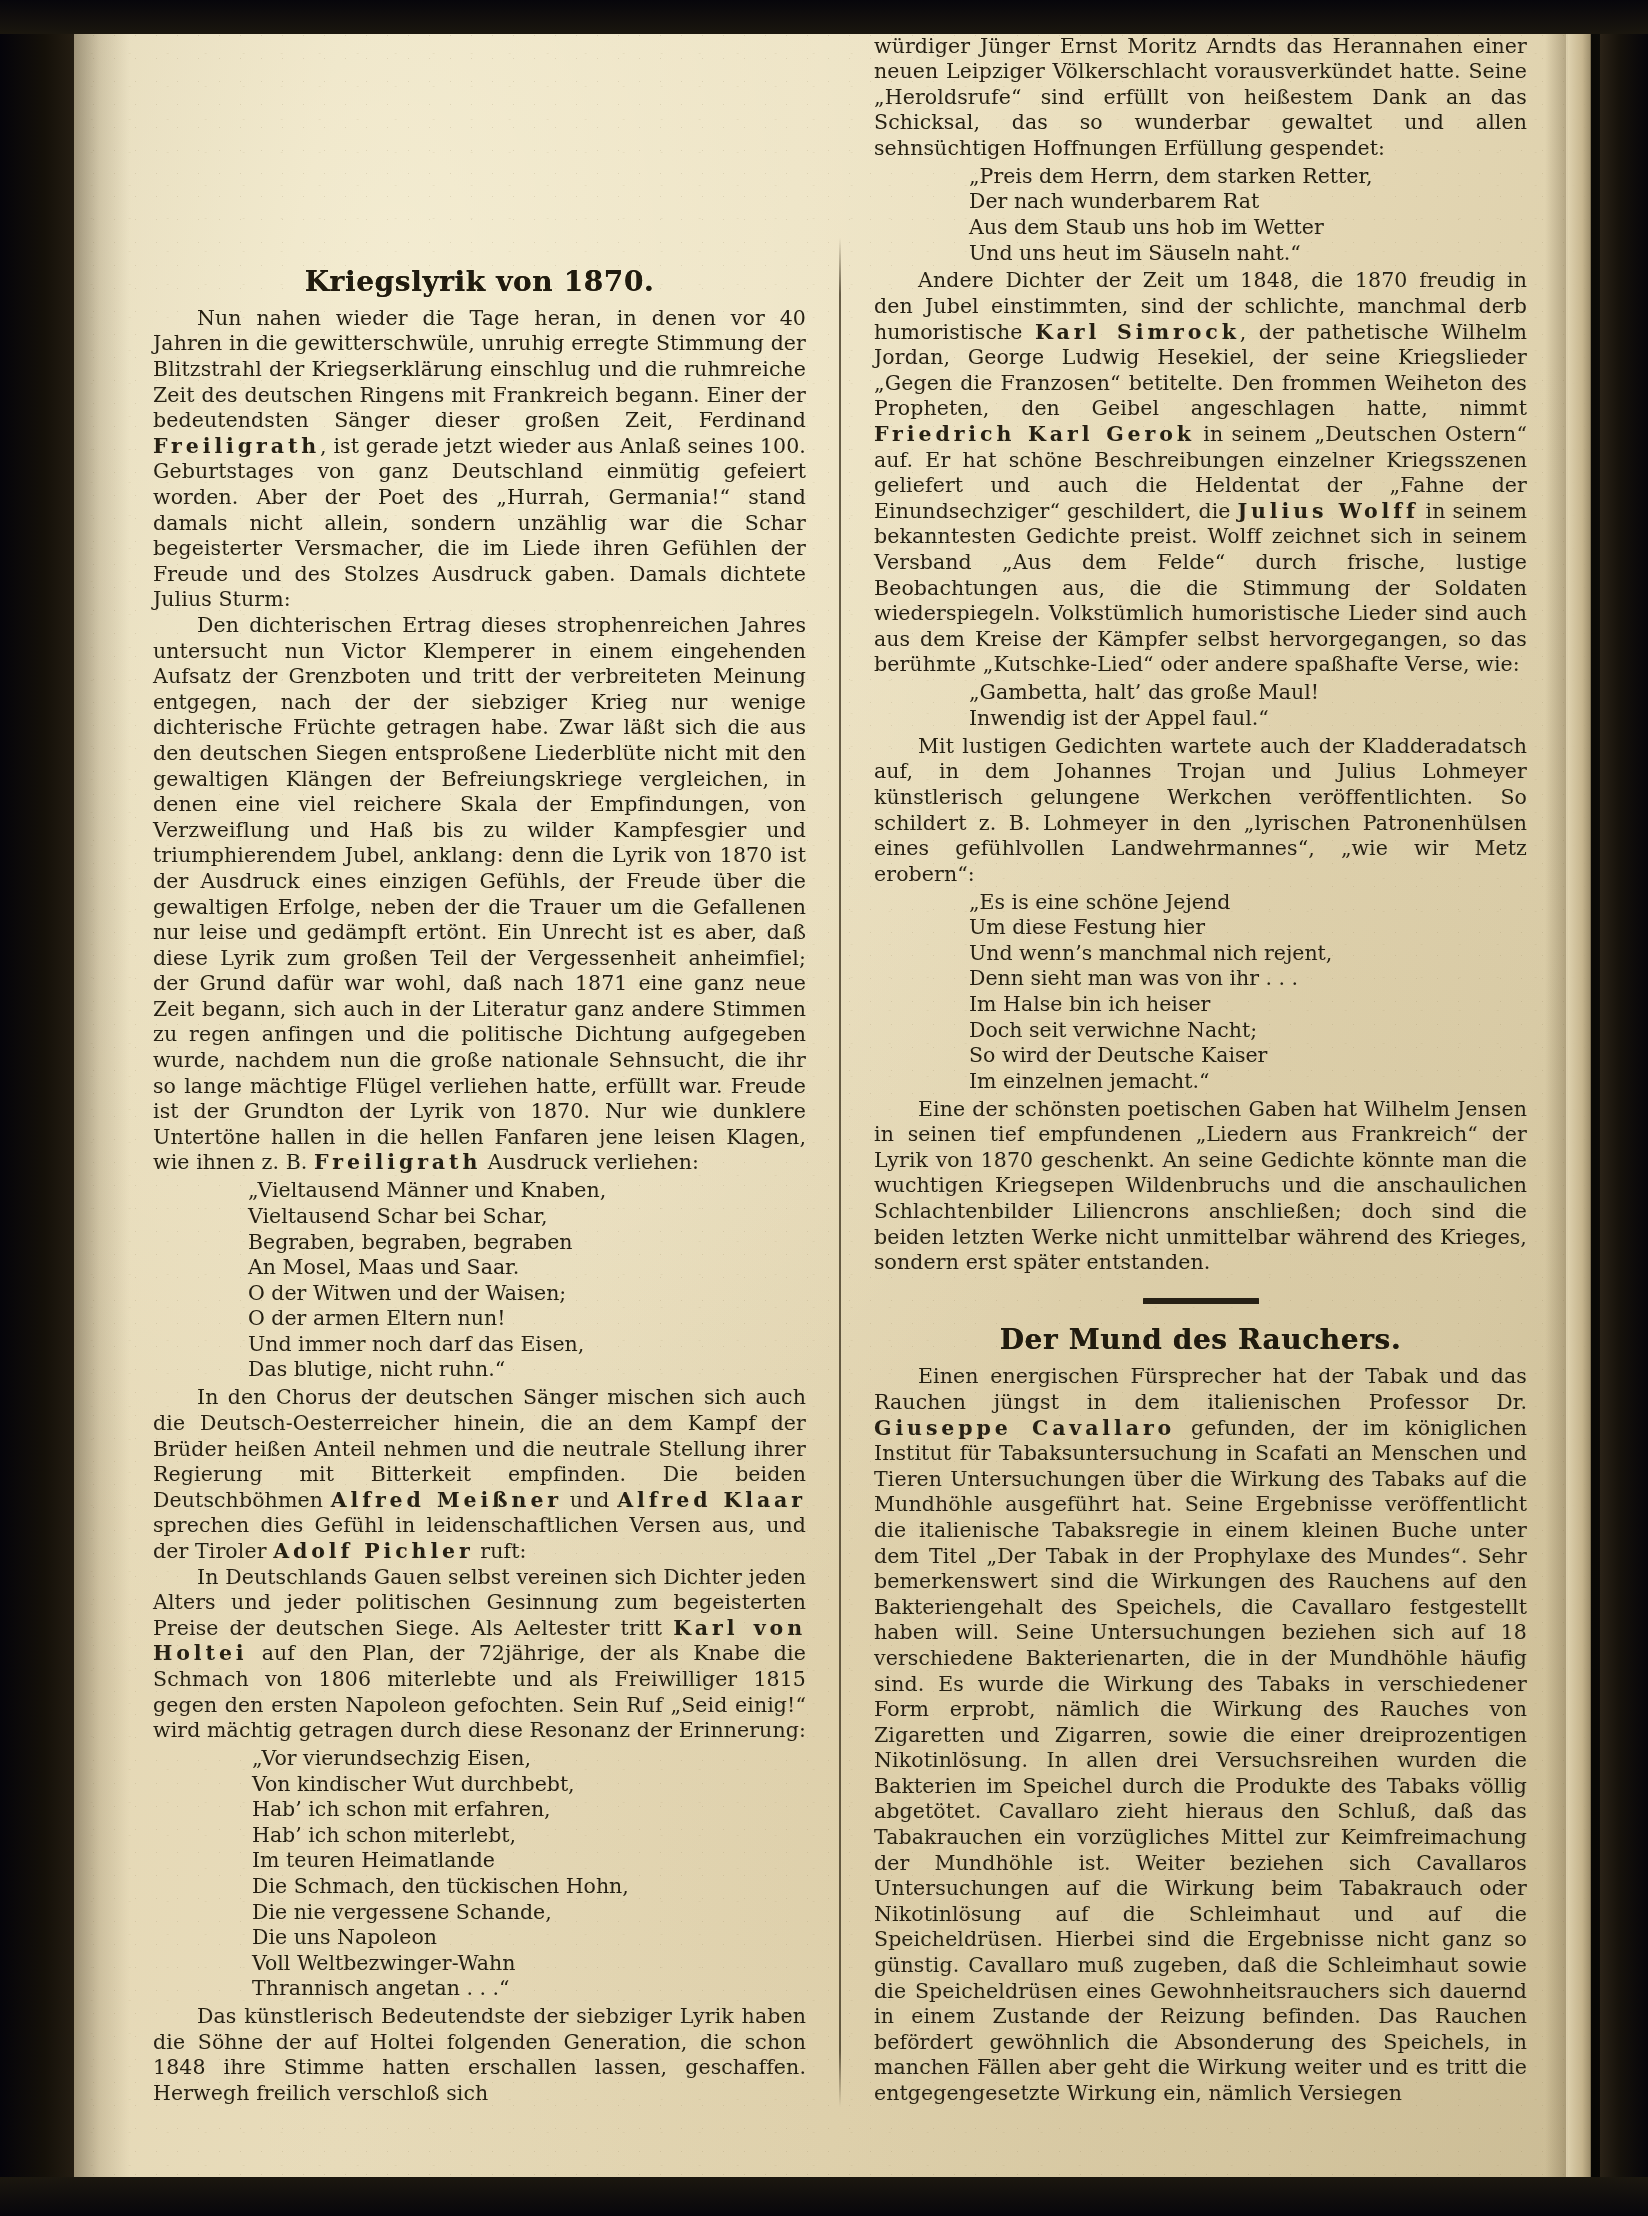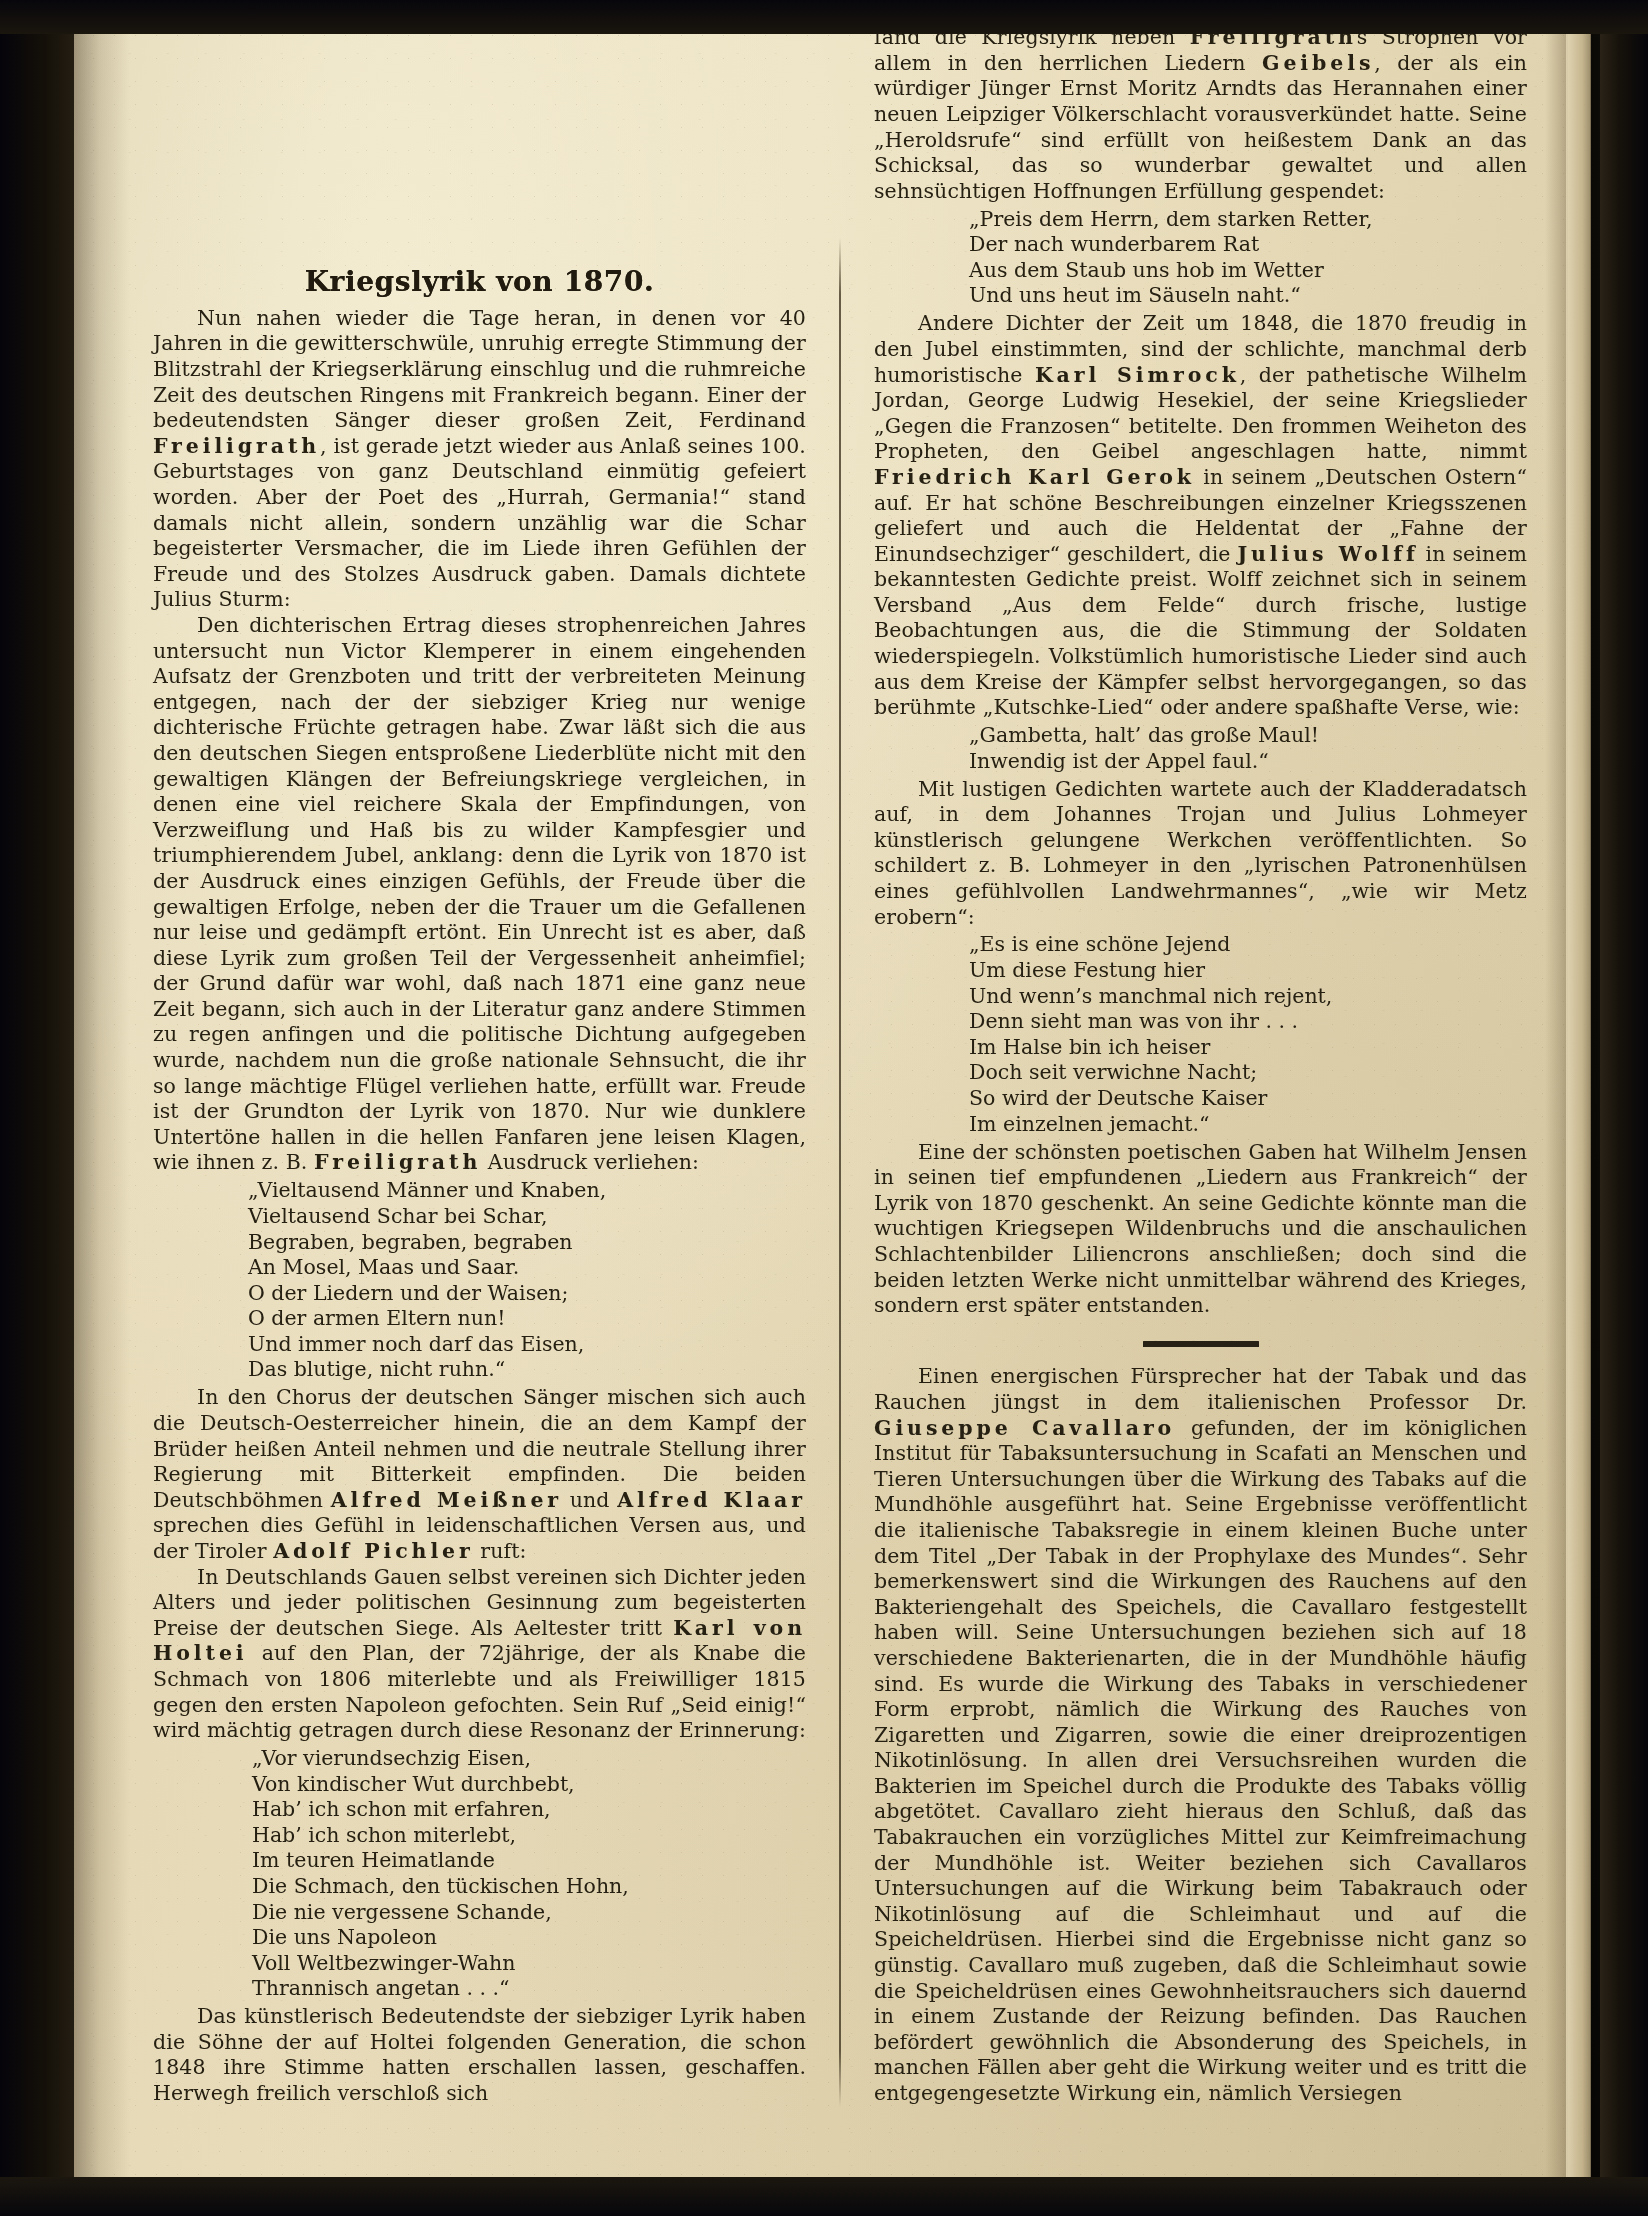--- a/index.html
+++ b/index.html
@@ -121,21 +121,21 @@
       <div class="cols">
         <div class="col" id="col1">
             <h2 class="arthead">Kriegslyrik von 1870.</h2>
             <p class="body">Nun nahen wieder die Tage heran, in denen vor 40 Jahren in die gewitterschwüle, unruhig erregte Stimmung der Blitzstrahl der Kriegserklärung einschlug und die ruhmreiche Zeit des deutschen Ringens mit Frankreich begann. Einer der bedeutendsten Sänger dieser großen Zeit, Ferdinand <span class="sp">Freiligrath</span>, ist gerade jetzt wieder aus Anlaß seines 100. Geburtstages von ganz Deutschland einmütig gefeiert worden. Aber der Poet des „Hurrah, Germania!“ stand damals nicht allein, sondern unzählig war die Schar begeisterter Versmacher, die im Liede ihren Gefühlen der Freude und des Stolzes Ausdruck gaben. Damals dichtete Julius Sturm:</p>
             <p class="body">Den dichterischen Ertrag dieses strophenreichen Jahres untersucht nun Victor Klemperer in einem eingehenden Aufsatz der Grenzboten und tritt der verbreiteten Meinung entgegen, nach der der siebziger Krieg nur wenige dichterische Früchte getragen habe. Zwar läßt sich die aus den deutschen Siegen entsproßene Liederblüte nicht mit den gewaltigen Klängen der Befreiungskriege vergleichen, in denen eine viel reichere Skala der Empfindungen, von Verzweiflung und Haß bis zu wilder Kampfesgier und triumphierendem Jubel, anklang: denn die Lyrik von 1870 ist der Ausdruck eines einzigen Gefühls, der Freude über die gewaltigen Erfolge, neben der die Trauer um die Gefallenen nur leise und gedämpft ertönt. Ein Unrecht ist es aber, daß diese Lyrik zum großen Teil der Vergessenheit anheimfiel; der Grund dafür war wohl, daß nach 1871 eine ganz neue Zeit begann, sich auch in der Literatur ganz andere Stimmen zu regen anfingen und die politische Dichtung aufgegeben wurde, nachdem nun die große nationale Sehnsucht, die ihr so lange mächtige Flügel verliehen hatte, erfüllt war. Freude ist der Grundton der Lyrik von 1870. Nur wie dunklere Untertöne hallen in die hellen Fanfaren jene leisen Klagen, wie ihnen z. B. <span class="sp">Freiligrath</span> Ausdruck verliehen:</p>
             <div class="verse v2">
               <div>„Vieltausend Männer und Knaben,</div>
               <div>Vieltausend Schar bei Schar,</div>
               <div>Begraben, begraben, begraben</div>
               <div>An Mosel, Maas und Saar.</div>
-              <div>O der Liedern und der Waisen;</div>
+              <div>O der Witwen und der Waisen;</div>
               <div>O der armen Eltern nun!</div>
               <div>Und immer noch darf das Eisen,</div>
               <div>Das blutige, nicht ruhn.“</div>
             </div>
             <p class="body">In den Chorus der deutschen Sänger mischen sich auch die Deutsch-Oesterreicher hinein, die an dem Kampf der Brüder heißen Anteil nehmen und die neutrale Stellung ihrer Regierung mit Bitterkeit empfinden. Die beiden Deutschböhmen <span class="sp">Alfred Meißner</span> und <span class="sp">Alfred Klaar</span> sprechen dies Gefühl in leidenschaftlichen Versen aus, und der Tiroler <span class="sp">Adolf Pichler</span> ruft:</p>
             <p class="body">In Deutschlands Gauen selbst vereinen sich Dichter jeden Alters und jeder politischen Gesinnung zum begeisterten Preise der deutschen Siege. Als Aeltester tritt <span class="sp">Karl von Holtei</span> auf den Plan, der 72jährige, der als Knabe die Schmach von 1806 miterlebte und als Freiwilliger 1815 gegen den ersten Napoleon gefochten. Sein Ruf „Seid einig!“ wird mächtig getragen durch diese Resonanz der Erinnerung:</p>
             <div class="verse v3">
               <div>„Vor vierundsechzig Eisen,</div>
               <div>Von kindischer Wut durchbebt,</div>
               <div>Hab’ ich schon mit erfahren,</div>
@@ -171,20 +171,21 @@
               <div>Um diese Festung hier</div>
               <div>Und wenn’s manchmal nich rejent,</div>
               <div>Denn sieht man was von ihr . . .</div>
               <div>Im Halse bin ich heiser</div>
               <div>Doch seit verwichne Nacht;</div>
               <div>So wird der Deutsche Kaiser</div>
               <div>Im einzelnen jemacht.“</div>
             </div>
             <p class="body">Eine der schönsten poetischen Gaben hat Wilhelm Jensen in seinen tief empfundenen „Liedern aus Frankreich“ der Lyrik von 1870 geschenkt. An seine Gedichte könnte man die wuchtigen Kriegsepen Wildenbruchs und die anschaulichen Schlachtenbilder Liliencrons anschließen; doch sind die beiden letzten Werke nicht unmittelbar während des Krieges, sondern erst später entstanden.</p>
             <div class="hr-orn"></div>
+            <h2 class="arthead second">Der Mund des Rauchers.</h2>
             <p class="body">Einen energischen Fürsprecher hat der Tabak und das Rauchen jüngst in dem italienischen Professor Dr. <span class="sp">Giuseppe Cavallaro</span> gefunden, der im königlichen Institut für Tabaksuntersuchung in Scafati an Menschen und Tieren Untersuchungen über die Wirkung des Tabaks auf die Mundhöhle ausgeführt hat. Seine Ergebnisse veröffentlicht die italienische Tabaksregie in einem kleinen Buche unter dem Titel „Der Tabak in der Prophylaxe des Mundes“. Sehr bemerkenswert sind die Wirkungen des Rauchens auf den Bakteriengehalt des Speichels, die Cavallaro festgestellt haben will. Seine Untersuchungen beziehen sich auf 18 verschiedene Bakterienarten, die in der Mundhöhle häufig sind. Es wurde die Wirkung des Tabaks in verschiedener Form erprobt, nämlich die Wirkung des Rauches von Zigaretten und Zigarren, sowie die einer dreiprozentigen Nikotinlösung. In allen drei Versuchsreihen wurden die Bakterien im Speichel durch die Produkte des Tabaks völlig abgetötet. Cavallaro zieht hieraus den Schluß, daß das Tabakrauchen ein vorzügliches Mittel zur Keimfreimachung der Mundhöhle ist. Weiter beziehen sich Cavallaros Untersuchungen auf die Wirkung beim Tabakrauch oder Nikotinlösung auf die Schleimhaut und auf die Speicheldrüsen. Hierbei sind die Ergebnisse nicht ganz so günstig. Cavallaro muß zugeben, daß die Schleimhaut sowie die Speicheldrüsen eines Gewohnheitsrauchers sich dauernd in einem Zustande der Reizung befinden. Das Rauchen befördert gewöhnlich die Absonderung des Speichels, in manchen Fällen aber geht die Wirkung weiter und es tritt die entgegengesetzte Wirkung ein, nämlich Versiegen</p>
           </div>
       </div>
 
     </div>
   </div>
   <div id="darkleft"></div>
   <div id="darkright"></div>
   <div id="darktop"></div>
   <div id="darkbottom"></div>

